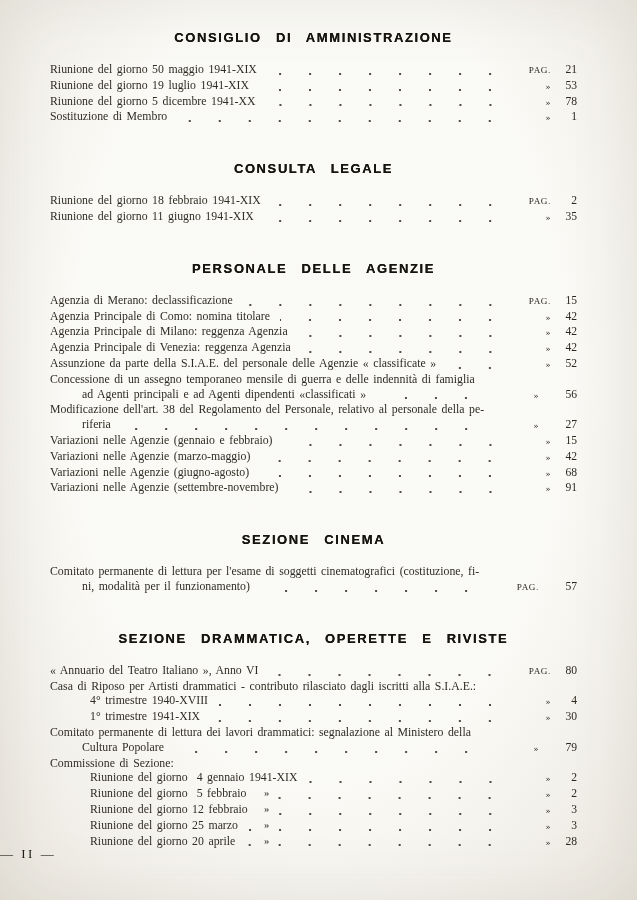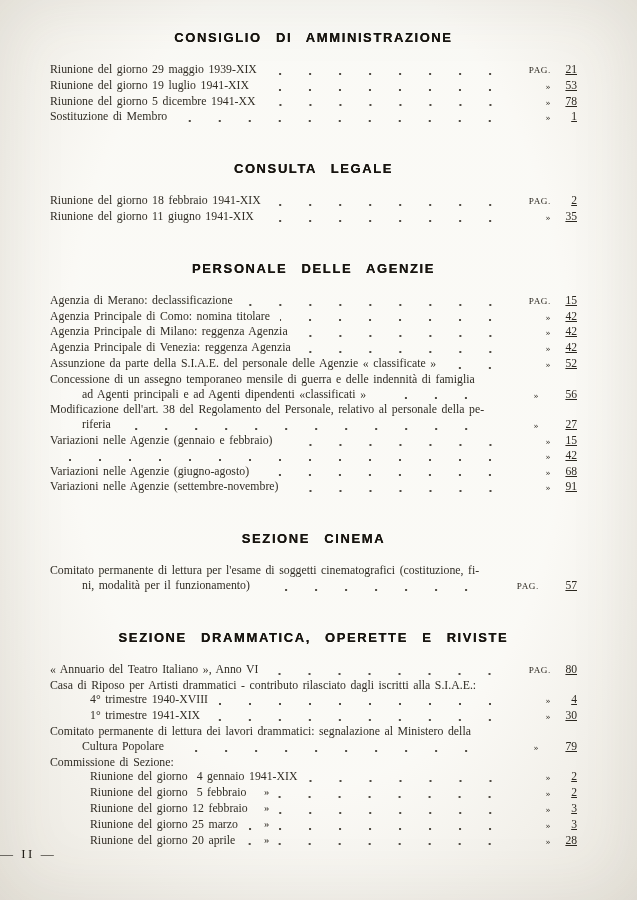--- a/index.html
+++ b/index.html
@@ -61,21 +61,20 @@
     font-size: 9.2px;
     letter-spacing: 0.6px;
     color: #2c2820;
     white-space: nowrap;
   }
   .row .num {
     flex: 0 0 26px;
     text-align: right;
     font-size: 11.6px;
     color: #2c2820;
-    text-decoration: underline;
   }
   .row .ditto {
     position: absolute;
     left: 214px;
     top: 0;
     font-size: 10.5px;
     color: #2c2820;
   }
   .footer {
     position: absolute;
@@ -89,21 +88,21 @@
 </style>
 </head>
 <body>
 
 <div class="page">
   <div id="sections">
       <div class="section">
         <div class="section-title">CONSIGLIO DI AMMINISTRAZIONE</div>
         <div class="rows">
           <div class="row indent0">
-            <span class="text">Riunione del giorno 29 maggio 1939-XIX</span>
+            <span class="text">Riunione del giorno 50 maggio 1941-XIX</span>
             <span class="leader"></span>
             <span class="ref">PAG.</span>
             <span class="num">21</span>
           </div>
           <div class="row indent0">
             <span class="text">Riunione del giorno 19 luglio 1941-XIX</span>
             <span class="leader"></span>
             <span class="ref">»</span>
             <span class="num">53</span>
           </div>
@@ -189,20 +188,21 @@
             <span class="ref">»</span>
             <span class="num">27</span>
           </div>
           <div class="row indent0">
             <span class="text">Variazioni nelle Agenzie (gennaio e febbraio)</span>
             <span class="leader"></span>
             <span class="ref">»</span>
             <span class="num">15</span>
           </div>
           <div class="row indent0">
+            <span class="text">Variazioni nelle Agenzie (marzo-maggio)</span>
             <span class="leader"></span>
             <span class="ref">»</span>
             <span class="num">42</span>
           </div>
           <div class="row indent0">
             <span class="text">Variazioni nelle Agenzie (giugno-agosto)</span>
             <span class="leader"></span>
             <span class="ref">»</span>
             <span class="num">68</span>
           </div>

